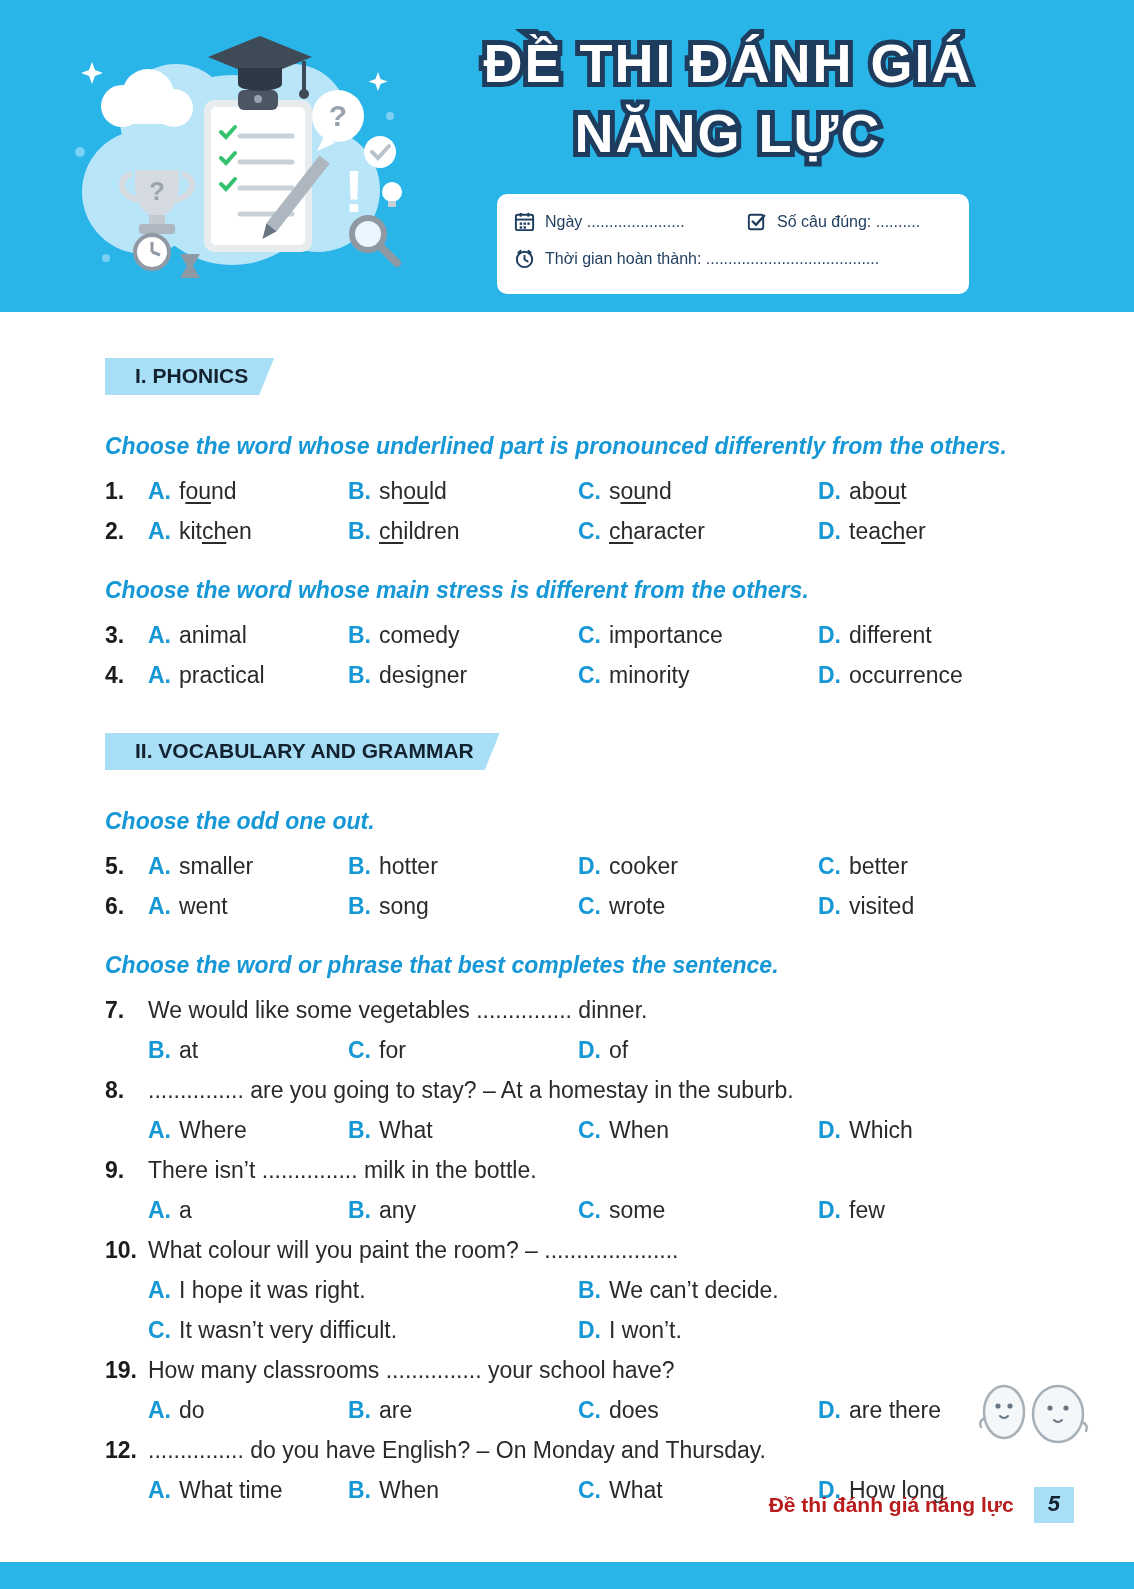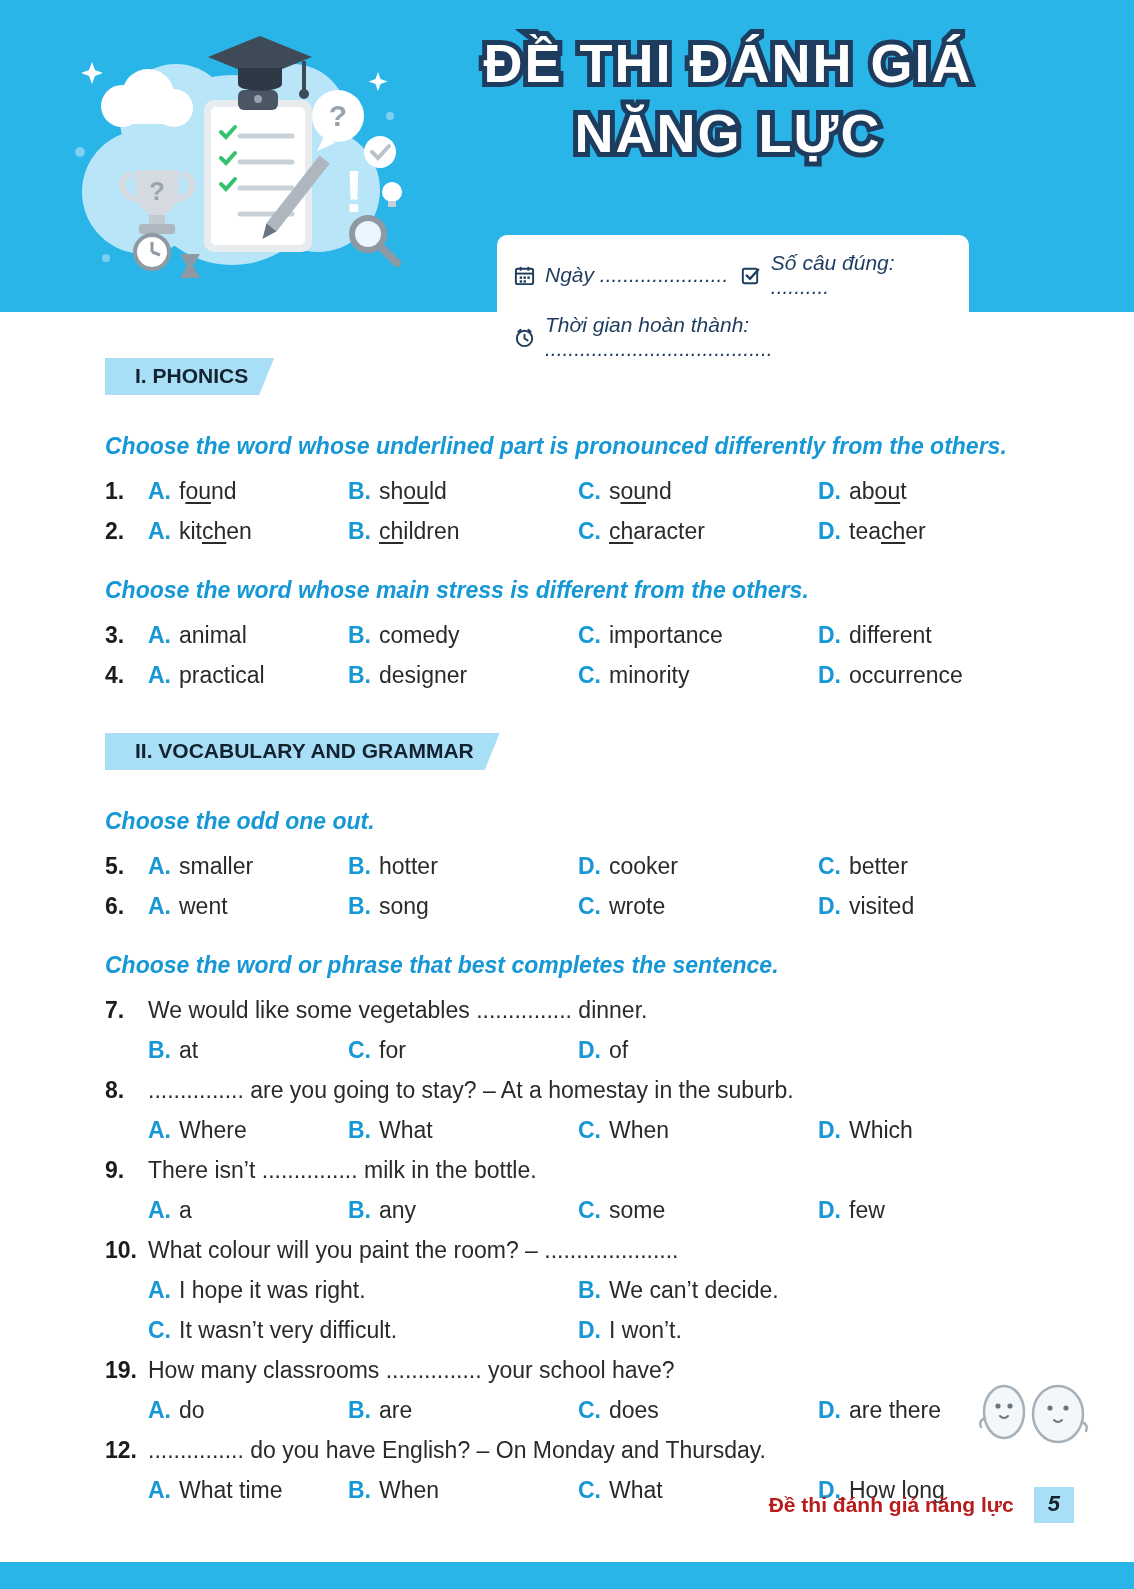--- a/index.html
+++ b/index.html
@@ -14,21 +14,21 @@
   .header { position:absolute; top:0; left:0; width:1134px; height:312px; background:#2ab5e9; }
   .illustration { position:absolute; left:52px; top:20px; width:360px; height:278px; }
   .title-wrap { position:absolute; left:448px; top:28px; width:560px; text-align:center; }
   .title-line { position:relative; font-weight:800; font-size:54px; line-height:70px; letter-spacing:2px; }
   .t-stroke { position:absolute; left:0; right:0; top:0; color:#1e3c5e; -webkit-text-stroke:10px #1e3c5e; }
   .t-fill { position:relative; color:#ffffff; }
 
   .info-box {
     position:absolute; left:497px; top:194px; width:472px; height:100px;
     background:#ffffff; border-radius:10px; box-sizing:border-box;
-    padding:16px 16px 12px 16px; color:#1e3c5e; font-style:italic; font-size:21px;margin-top:41px;
+    padding:16px 16px 12px 16px; color:#1e3c5e; font-size:16px;
   }
   .info-row { display:flex; align-items:center; margin-bottom:14px; }
   .info-item { display:flex; align-items:center; gap:9px; }
   .info-item.first { width:232px; }
   .info-icon { flex:0 0 auto; display:inline-flex; }
 
   
   .content { position:absolute; top:312px; left:0; width:1134px; box-sizing:border-box; padding:46px 60px 0 105px; }
 
   .section-badge {

